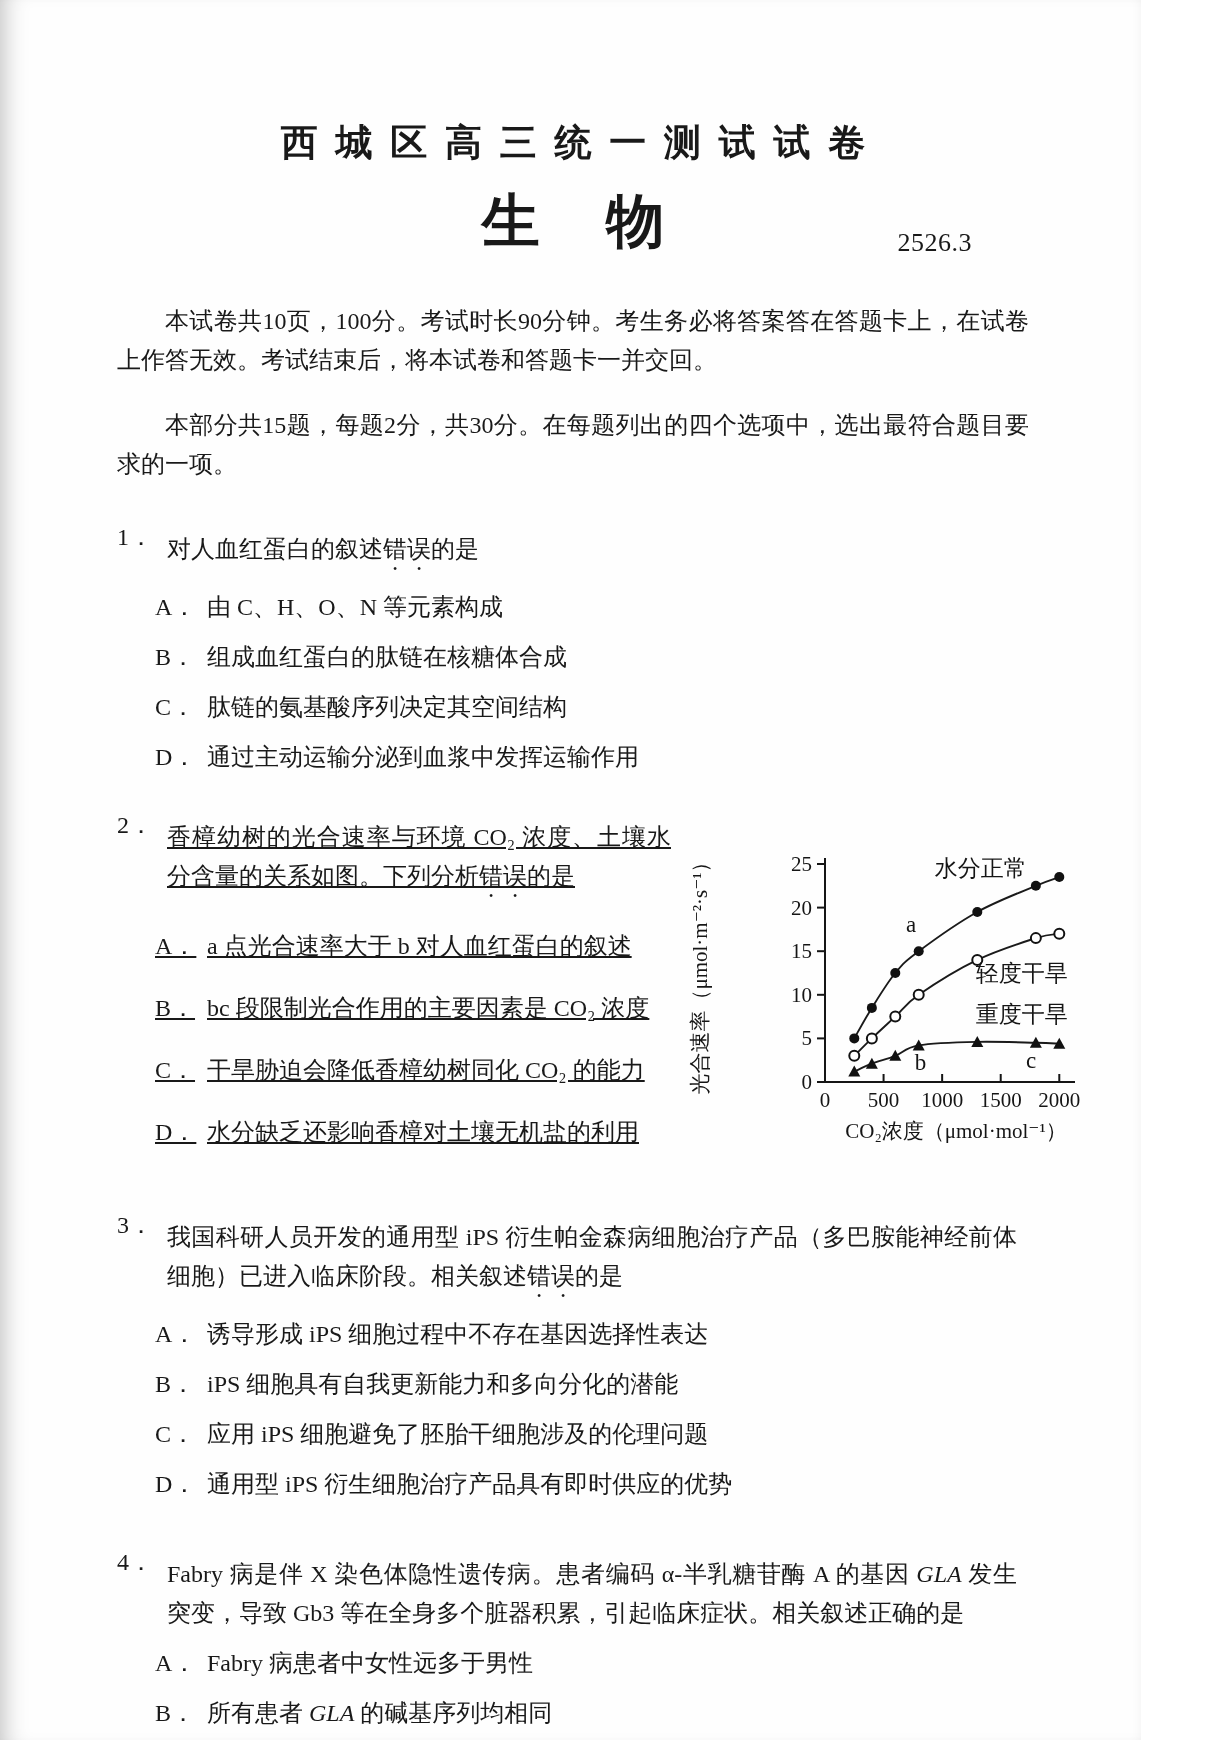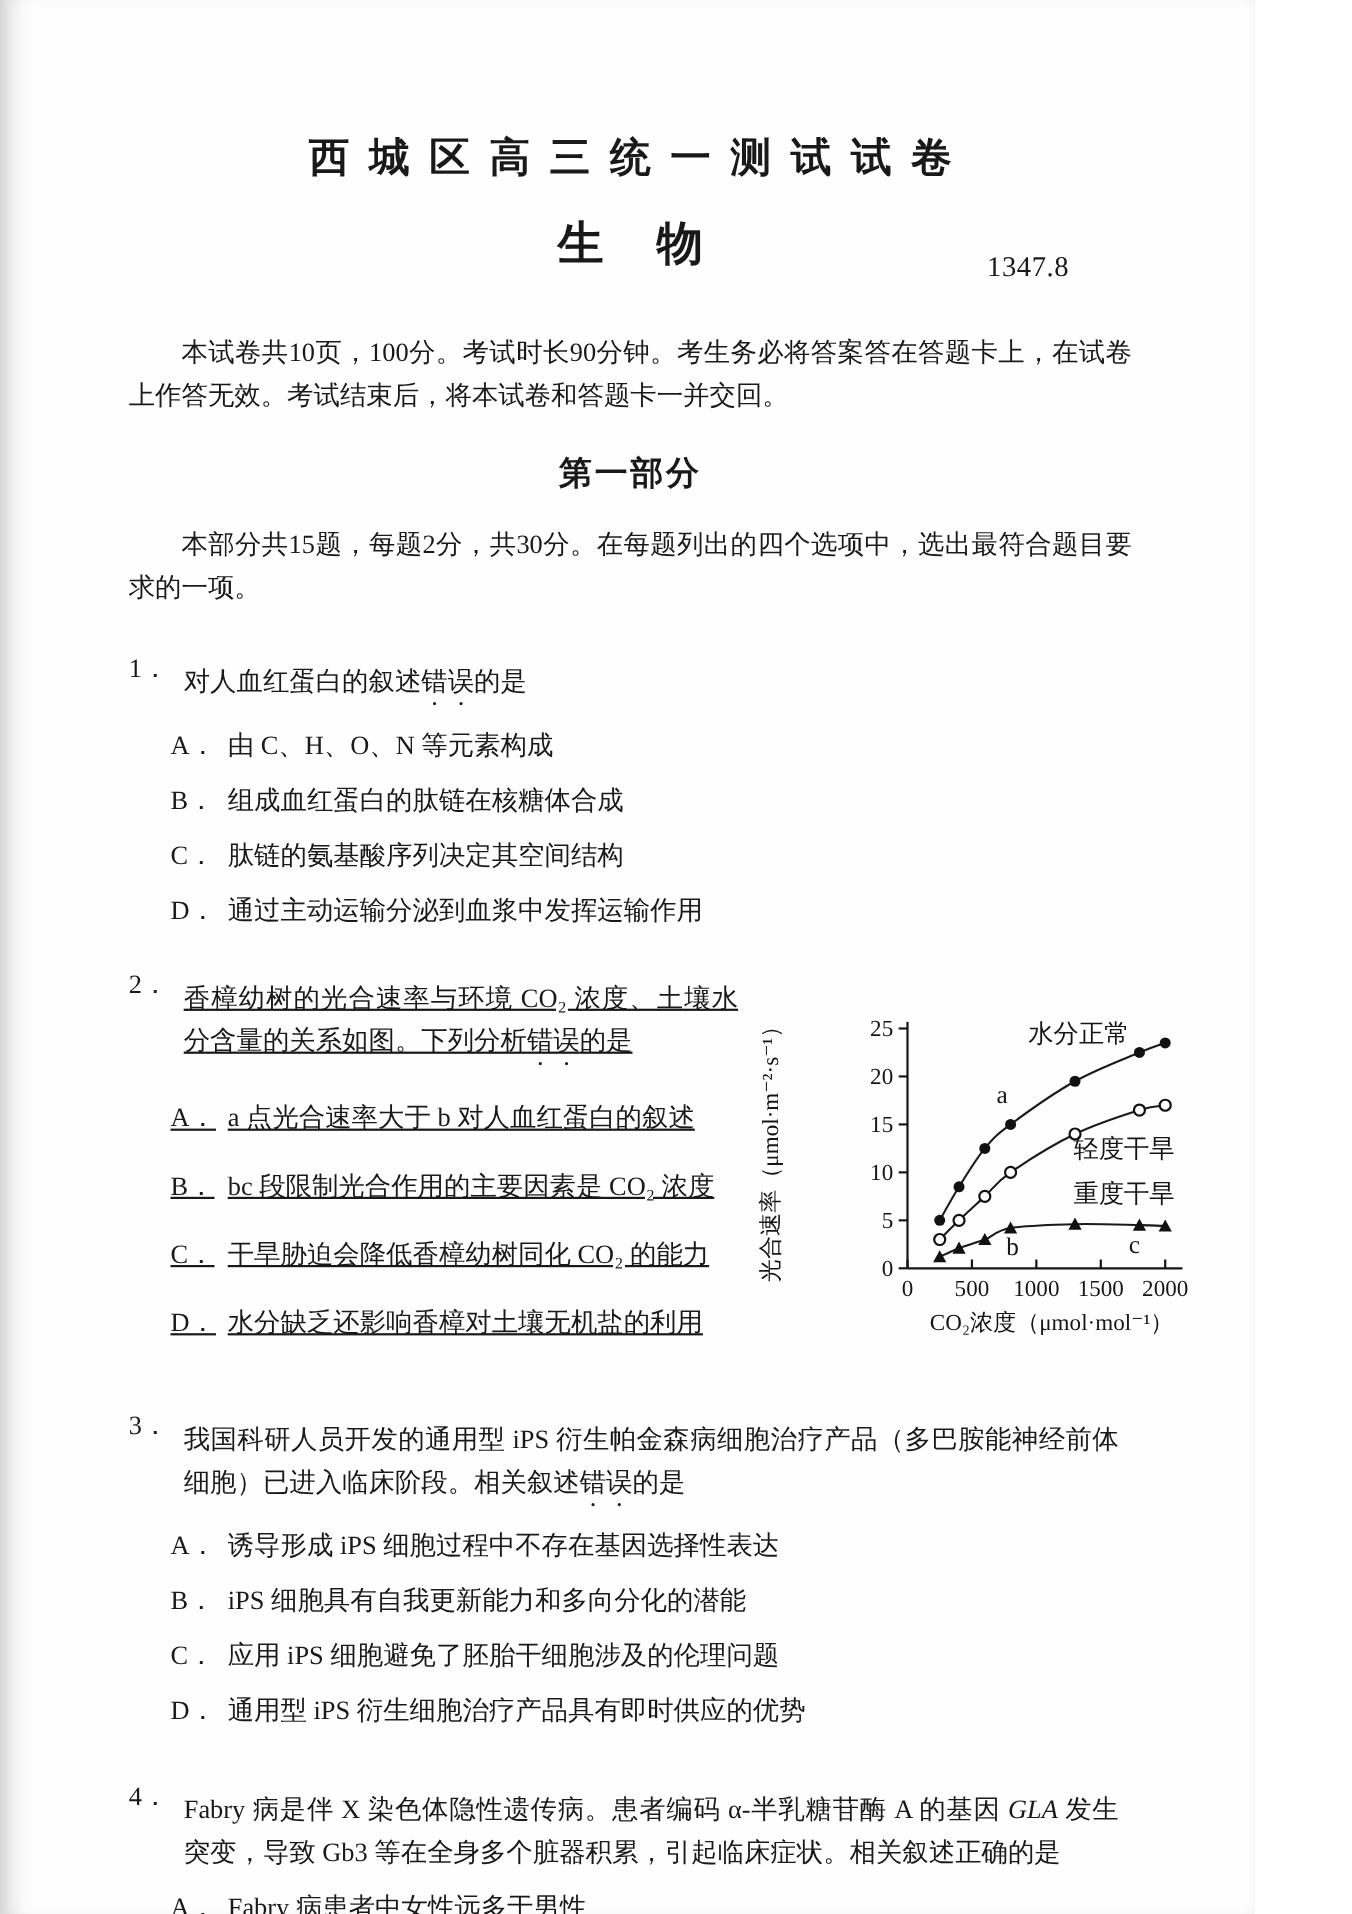--- a/index.html
+++ b/index.html
@@ -19,21 +19,21 @@
   .exam-title{
     margin:118px 0 0 0;
     text-align:center;
     font-size:37px;font-weight:700;
     letter-spacing:.48em;text-indent:.48em;
     white-space:nowrap;
   }
   .subject-row{position:relative;margin-top:16px;height:76px;}
   .subject{
     margin:0;text-align:center;
-    font-size:42px;font-weight:700;
+    font-size:58px;font-weight:700;
     letter-spacing:1.15em;text-indent:1.15em;
     line-height:76px;
   }
   .exam-date{
     position:absolute;right:57px;bottom:2px;
     font-size:26px;letter-spacing:.02em;
   }
   .notice{
     margin:42px 0 0 0;
     text-indent:2em;
@@ -73,26 +73,25 @@
 </style>
 </head>
 <body>
 
 <div class="page">
 
   <h1 class="exam-title">西城区高三统一测试试卷</h1>
 
   <div class="subject-row">
     <h2 class="subject">生物</h2>
-    <span class="exam-date">1347.8</span>
+    <span class="exam-date">2526.3</span>
   </div>
 
   <p class="notice">本试卷共10页，100分。考试时长90分钟。考生务必将答案答在答题卡上，在试卷上作答无效。考试结束后，将本试卷和答题卡一并交回。</p>
 
-  <h3 class="part-heading">第一部分</h3>
 
   <p class="part-intro">本部分共15题，每题2分，共30分。在每题列出的四个选项中，选出最符合题目要求的一项。</p>
 
   <section class="q" id="q1">
     <span class="q-num">1．</span>
     <div class="q-body">
       <p class="stem"><span>对人血红蛋白的叙述</span><span class="em">错误</span><span>的是</span></p>
       <div class="opts">
         <div class="opt">
           <span class="opt-label">A．</span>

